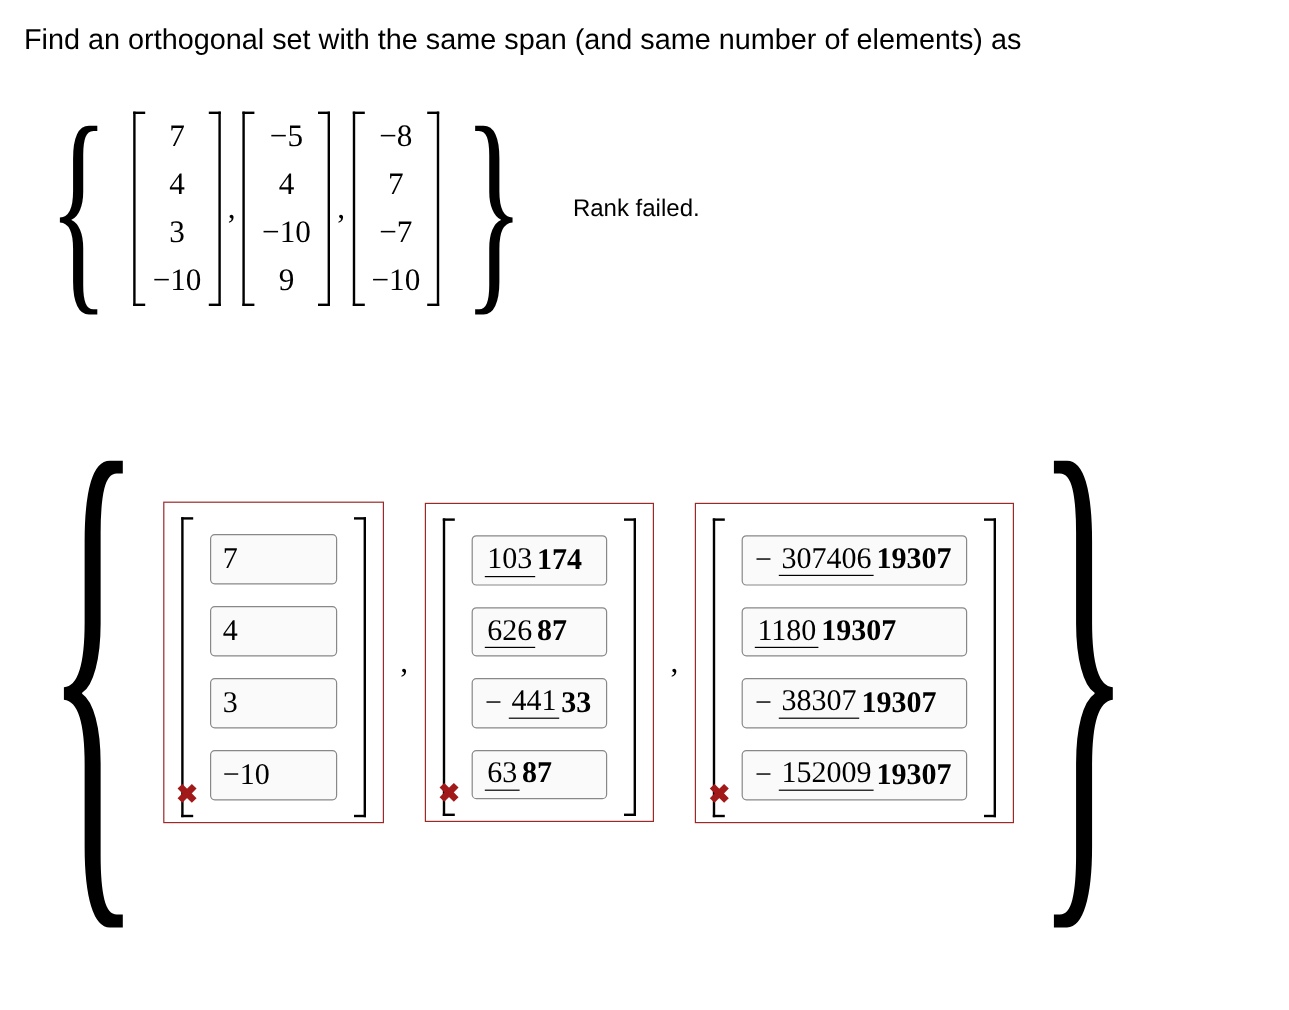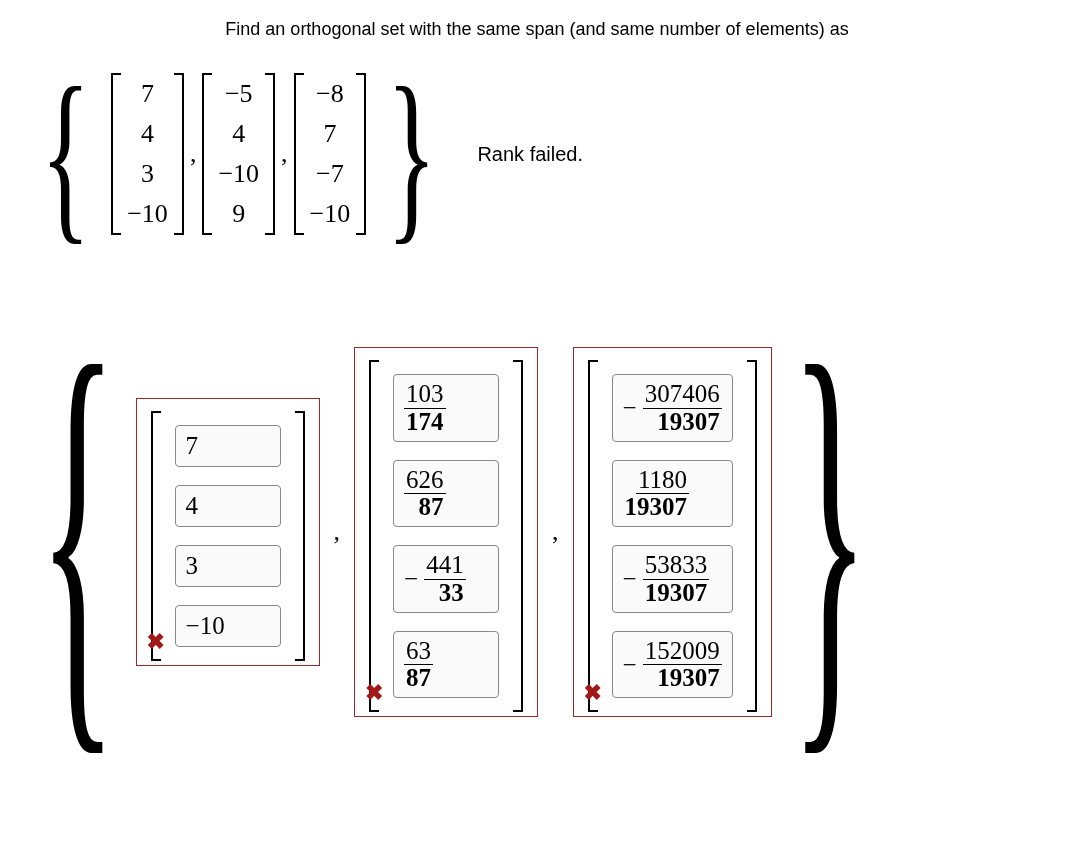--- a/index.html
+++ b/index.html
@@ -6,24 +6,23 @@
     margin: 0;
     padding: 18px 20px;
     font-family: "Segoe UI", "Lucida Sans", Arial, sans-serif;
     font-size: 23px;
     color: #000;
     width: 1074px;
     box-sizing: border-box;
     background: #fff;
   }
   .prompt {
-    margin-bottom: 18px;
+    margin-bottom: 30px;
     line-height: 1.3;
-    font-size: 18px;
-    text-align: center;
+    font-size: 24px;
   }
   .row {
     display: flex;
     align-items: center;
     flex-wrap: nowrap;
   }
   .curly {
     font-family: "Cambria Math", "STIXGeneral", "Times New Roman", serif;
     font-size: 190px;
     line-height: 1;
@@ -104,22 +103,21 @@
     min-width: 84px;
     min-height: 24px;
     font-family: "Cambria Math", "STIXGeneral", "Times New Roman", serif;
     font-size: 25px;
     display: flex;
     align-items: center;
     justify-content: flex-start;
   }
   .frac {
     display: inline-flex;
-    flex-direction: column;
-    align-items: flex-end;
+    align-items: center;
     line-height: 1.05;
     vertical-align: middle;
   }
   .frac .n { border-bottom: 1.6px solid #000; padding: 0 2px; }
   .frac .d { padding: 0 2px; font-weight: bold; }
   .neg {
     display: inline-flex;
     align-items: center;
   }
   .neg .minus { margin-right: 6px; }
@@ -256,21 +254,21 @@
       <span class="inputbox">
         <span class="frac">
             <span class="n">1180</span>
             <span class="d">19307</span>
           </span>
       </span>
       <span class="inputbox">
         <span class="neg">
             <span class="minus">−</span>
             <span class="frac">
-              <span class="n">53833</span>
+              <span class="n">38307</span>
               <span class="d">19307</span>
             </span>
           </span>
       </span>
       <span class="inputbox">
         <span class="neg">
             <span class="minus">−</span>
             <span class="frac">
               <span class="n">152009</span>
               <span class="d">19307</span>

